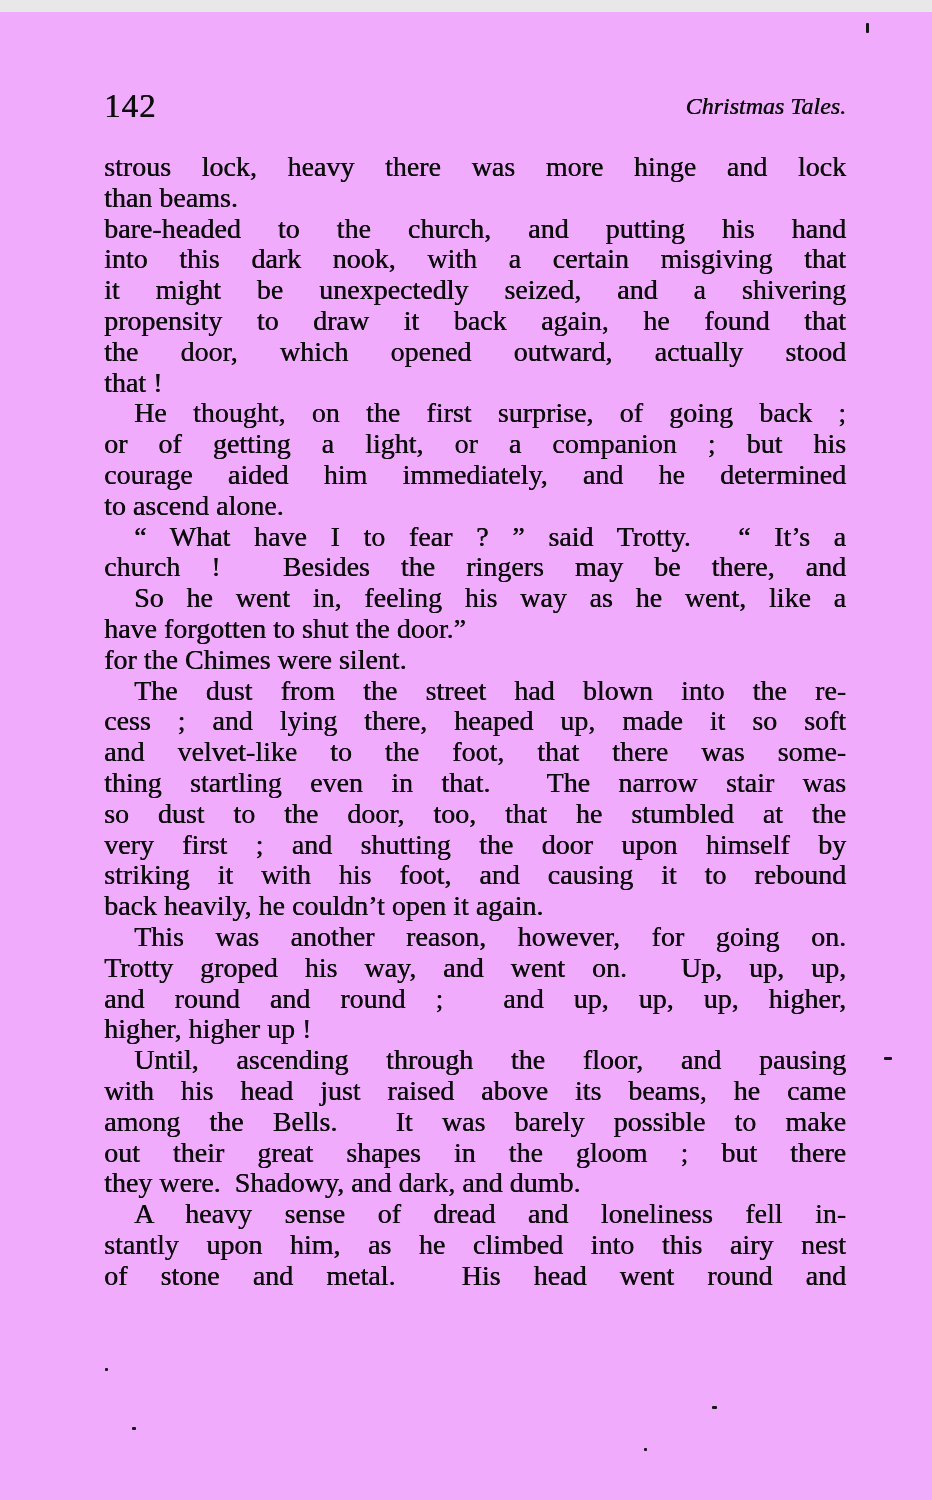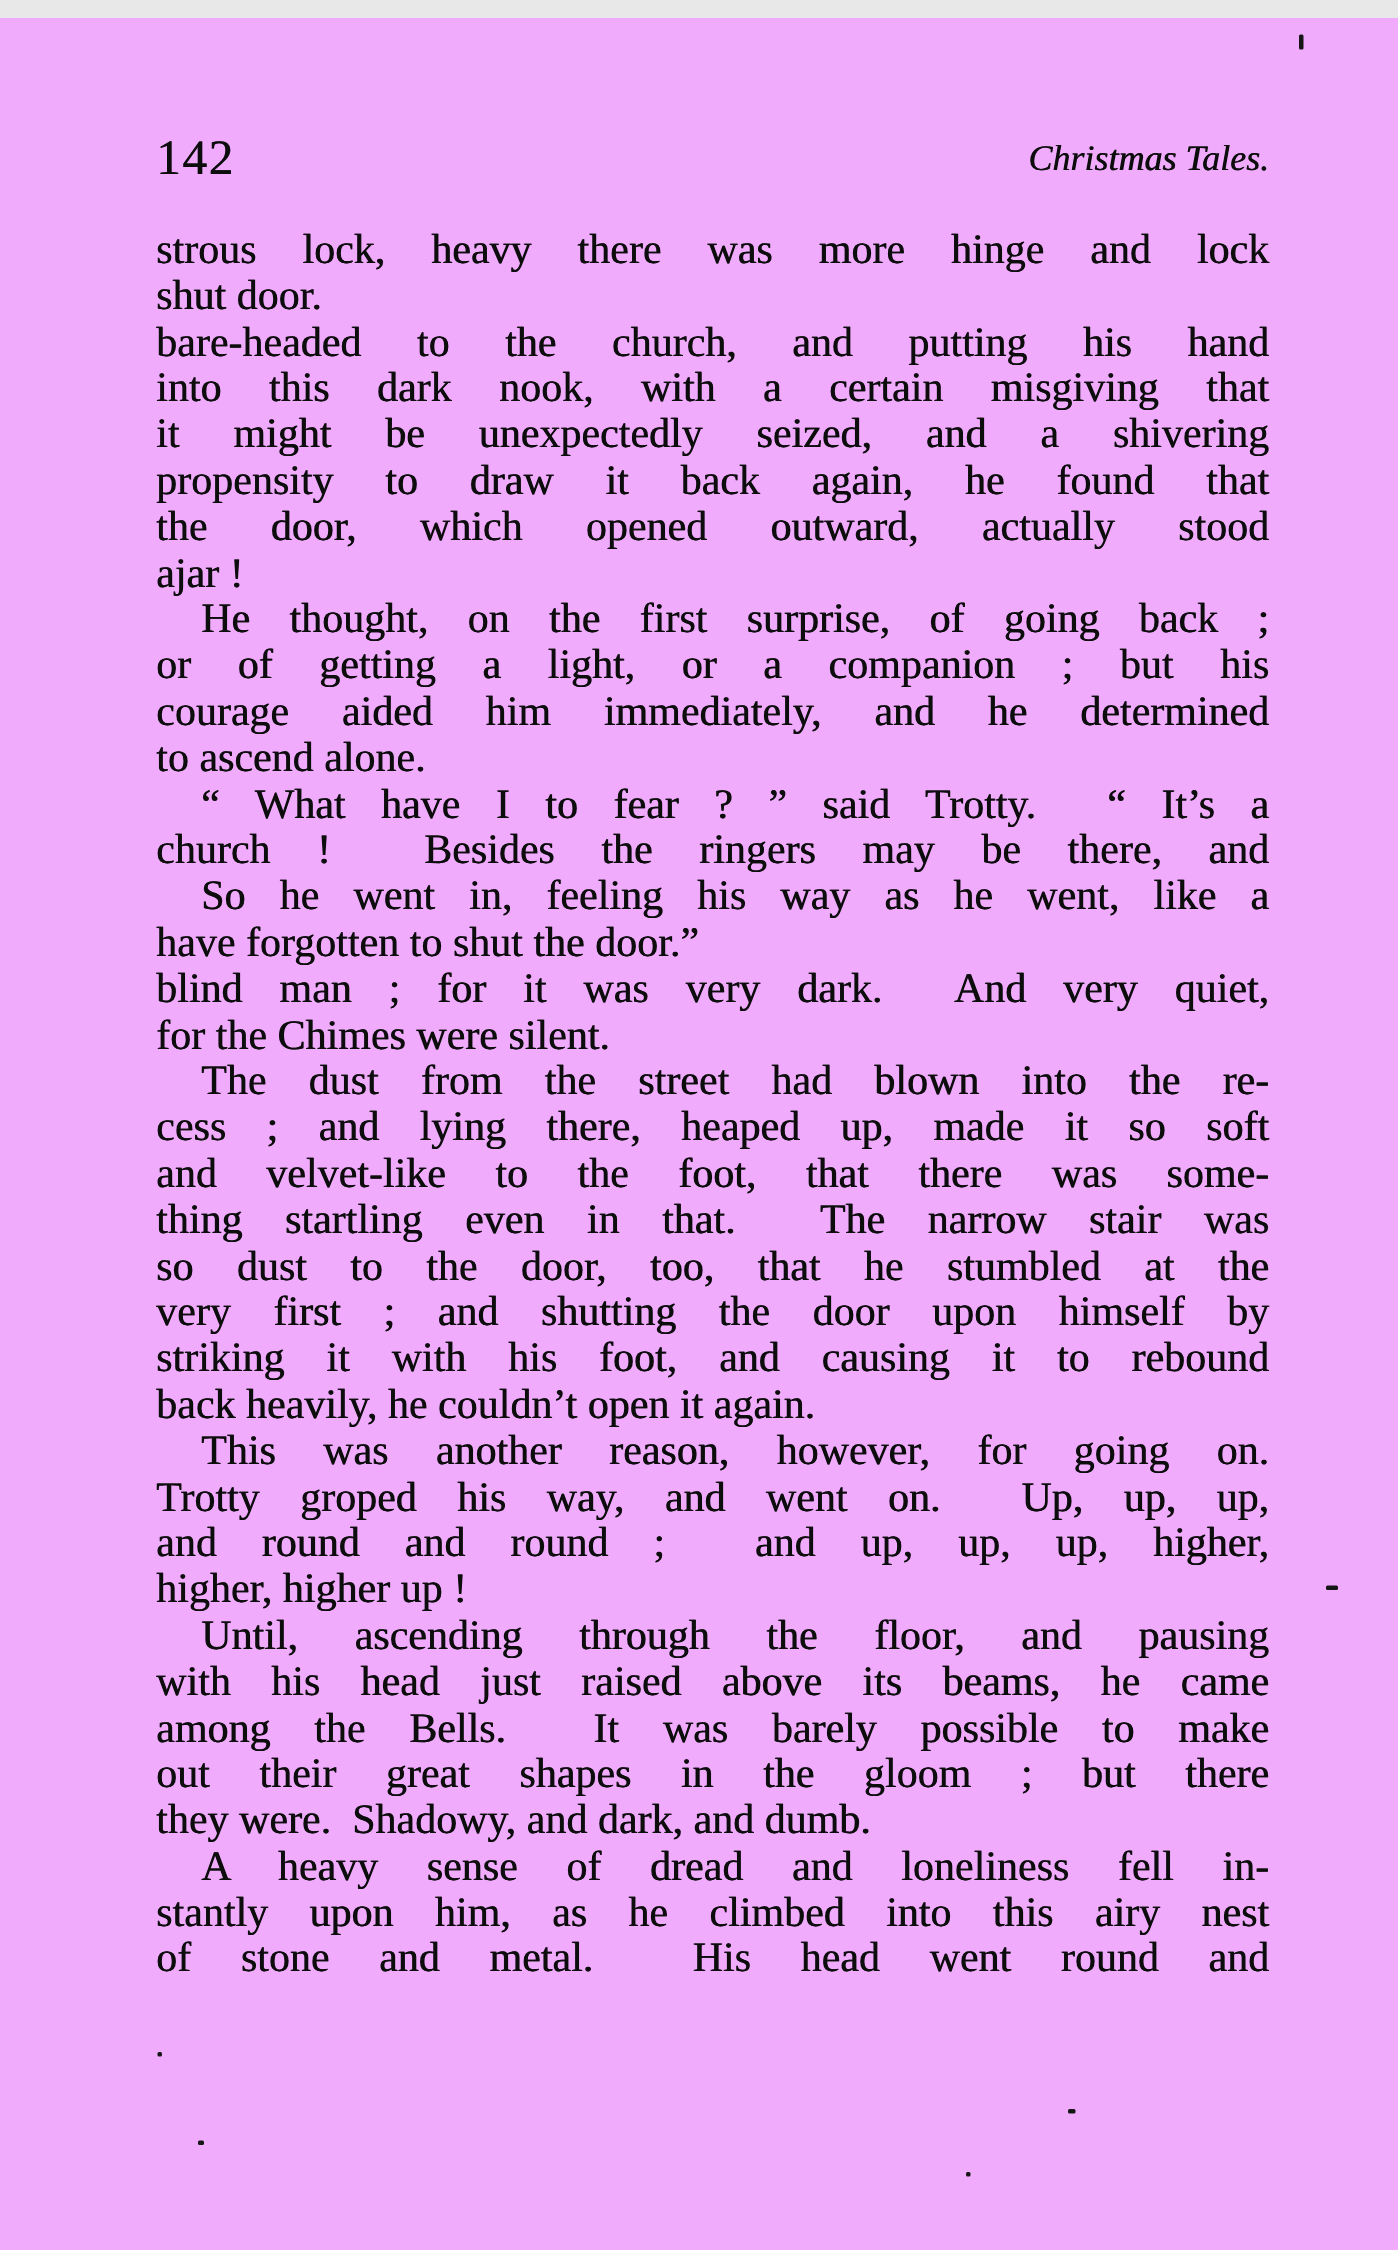--- a/index.html
+++ b/index.html
@@ -48,36 +48,35 @@
 </style>
 </head>
 <body>
 
 <div class="page">
   <div class="page-head-num">142</div>
   <div class="page-head-title">Christmas Tales.</div>
 
   <div class="text-block">
       <div class="line j">strous lock, heavy there was more hinge and lock</div>
-      <div class="line">shut door.</div>
+      <div class="line">than beams.</div>
       <div class="line j">bare-headed to the church, and putting his hand</div>
       <div class="line j">into this dark nook, with a certain misgiving that</div>
       <div class="line j">it might be unexpectedly seized, and a shivering</div>
       <div class="line j">propensity to draw it back again, he found that</div>
       <div class="line j">the door, which opened outward, actually stood</div>
-      <div class="line">ajar !</div>
+      <div class="line">that !</div>
       <div class="line j ind">He thought, on the first surprise, of going back ;</div>
       <div class="line j">or of getting a light, or a companion ; but his</div>
       <div class="line j">courage aided him immediately, and he determined</div>
       <div class="line">to ascend alone.</div>
       <div class="line j ind">“ What have I to fear ? ” said Trotty.&nbsp; “ It’s a</div>
       <div class="line j">church !&nbsp; Besides the ringers may be there, and</div>
       <div class="line j ind">So he went in, feeling his way as he went, like a</div>
       <div class="line">have forgotten to shut the door.”</div>
-      <div class="line j">blind man ; for it was very dark.&nbsp; And very quiet,</div>
       <div class="line">for the Chimes were silent.</div>
       <div class="line j ind">The dust from the street had blown into the re-</div>
       <div class="line j">cess ; and lying there, heaped up, made it so soft</div>
       <div class="line j">and velvet-like to the foot, that there was some-</div>
       <div class="line j">thing startling even in that.&nbsp; The narrow stair was</div>
       <div class="line j">so dust to the door, too, that he stumbled at the</div>
       <div class="line j">very first ; and shutting the door upon himself by</div>
       <div class="line j">striking it with his foot, and causing it to rebound</div>
       <div class="line">back heavily, he couldn’t open it again.</div>
       <div class="line j ind">This was another reason, however, for going on.</div>

